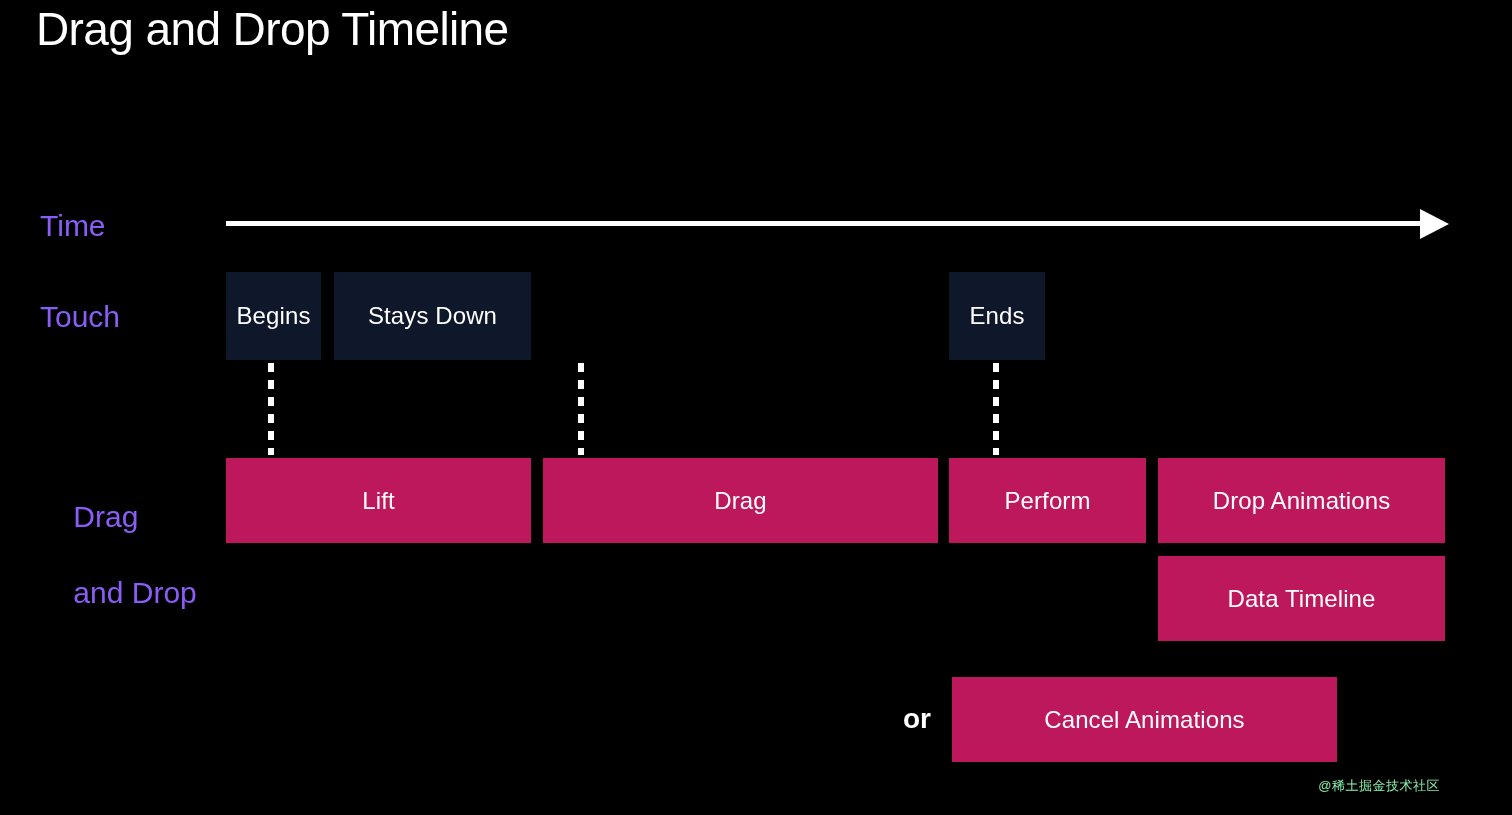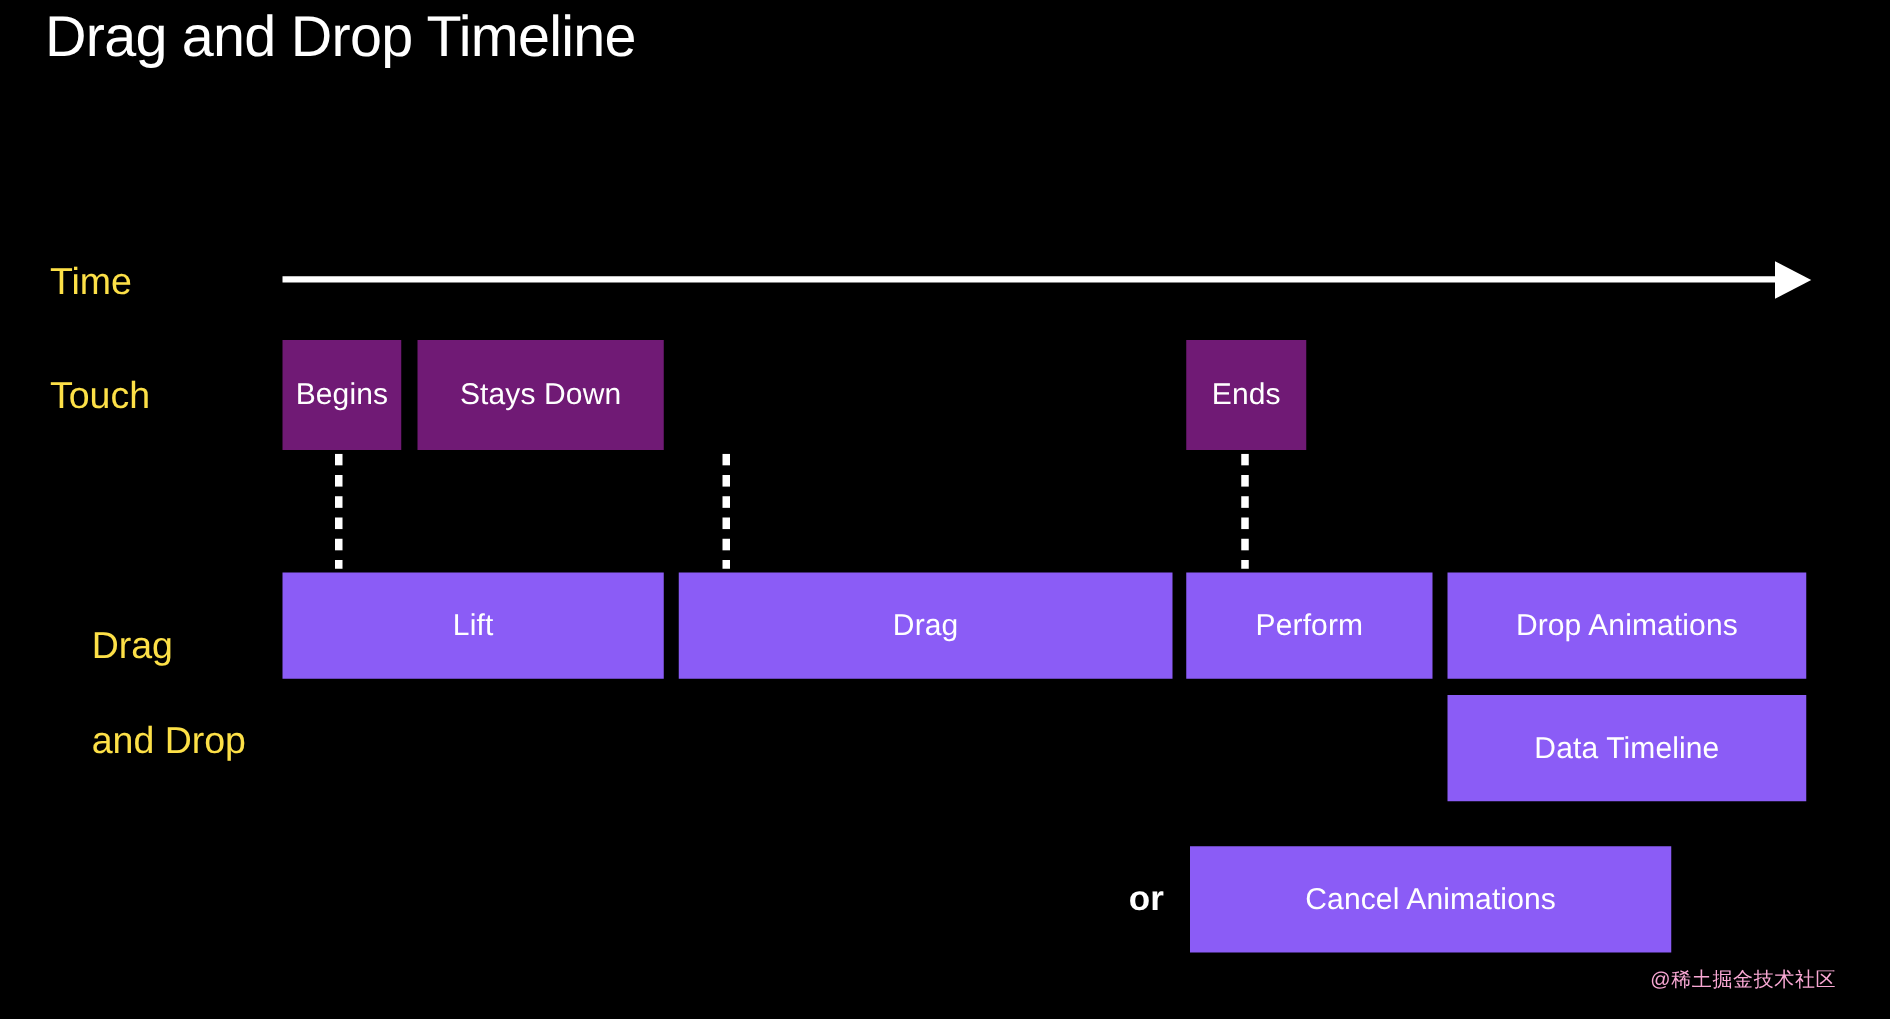--- a/index.html
+++ b/index.html
@@ -36,21 +36,21 @@
     line-height: 58px;
     color: #ffffff;
     white-space: nowrap;
   }
 
   
   .row-label {
     position: absolute;
     font-size: 30px;
     font-weight: 400;
-    color: #fde047;
+    color: #8b5cf6;
     line-height: 38px;
     white-space: pre;
   }
   .label-time      { left: 40px; top: 207px; }
   .label-touch     { left: 40px; top: 298px; }
   .label-dragdrop  { left: 40px; top: 460px; }
 
   
   .axis-line {
     position: absolute;
@@ -77,22 +77,22 @@
     display: flex;
     align-items: center;
     justify-content: center;
     color: #ffffff;
     font-size: 24px;
     font-weight: 400;
     letter-spacing: 0.1px;
     white-space: nowrap;
     box-sizing: border-box;
   }
-  .box.touch { background: #701a75; }
-  .box.drag  { background: #8b5cf6; }
+  .box.touch { background: #0f172a; }
+  .box.drag  { background: #be185d; }
 
   
   .b-begins      { left: 226px;  top: 272px; width: 95px;  height: 88px; }
   .b-staysdown   { left: 334px;  top: 272px; width: 197px; height: 88px; }
   .b-moves       { left: 543px;  top: 272px; width: 395px; height: 88px; }
   .b-ends        { left: 949px;  top: 272px; width: 96px;  height: 88px; }
 
   
   .b-lift        { left: 226px;  top: 458px; width: 305px; height: 85px; }
   .b-drag        { left: 543px;  top: 458px; width: 395px; height: 85px; }
@@ -126,24 +126,24 @@
     background-size: 6px 17px;
     background-repeat: repeat-y;
   }
   .d1 { left: 268px; }
   .d2 { left: 578px; }
   .d3 { left: 993px; }
 
   
   .watermark {
     position: absolute;
-    right: 43px;
+    right: 72px;
     bottom: 20px;
-    font-size: 16px;
-    color: #f9a8d4;
+    font-size: 13px;
+    color: #86efac;
     letter-spacing: 0.5px;
     white-space: nowrap;
   }
 </style>
 </head>
 <body>
 
 <div id="slide">
 
   <div class="title">Drag and Drop Timeline</div>

